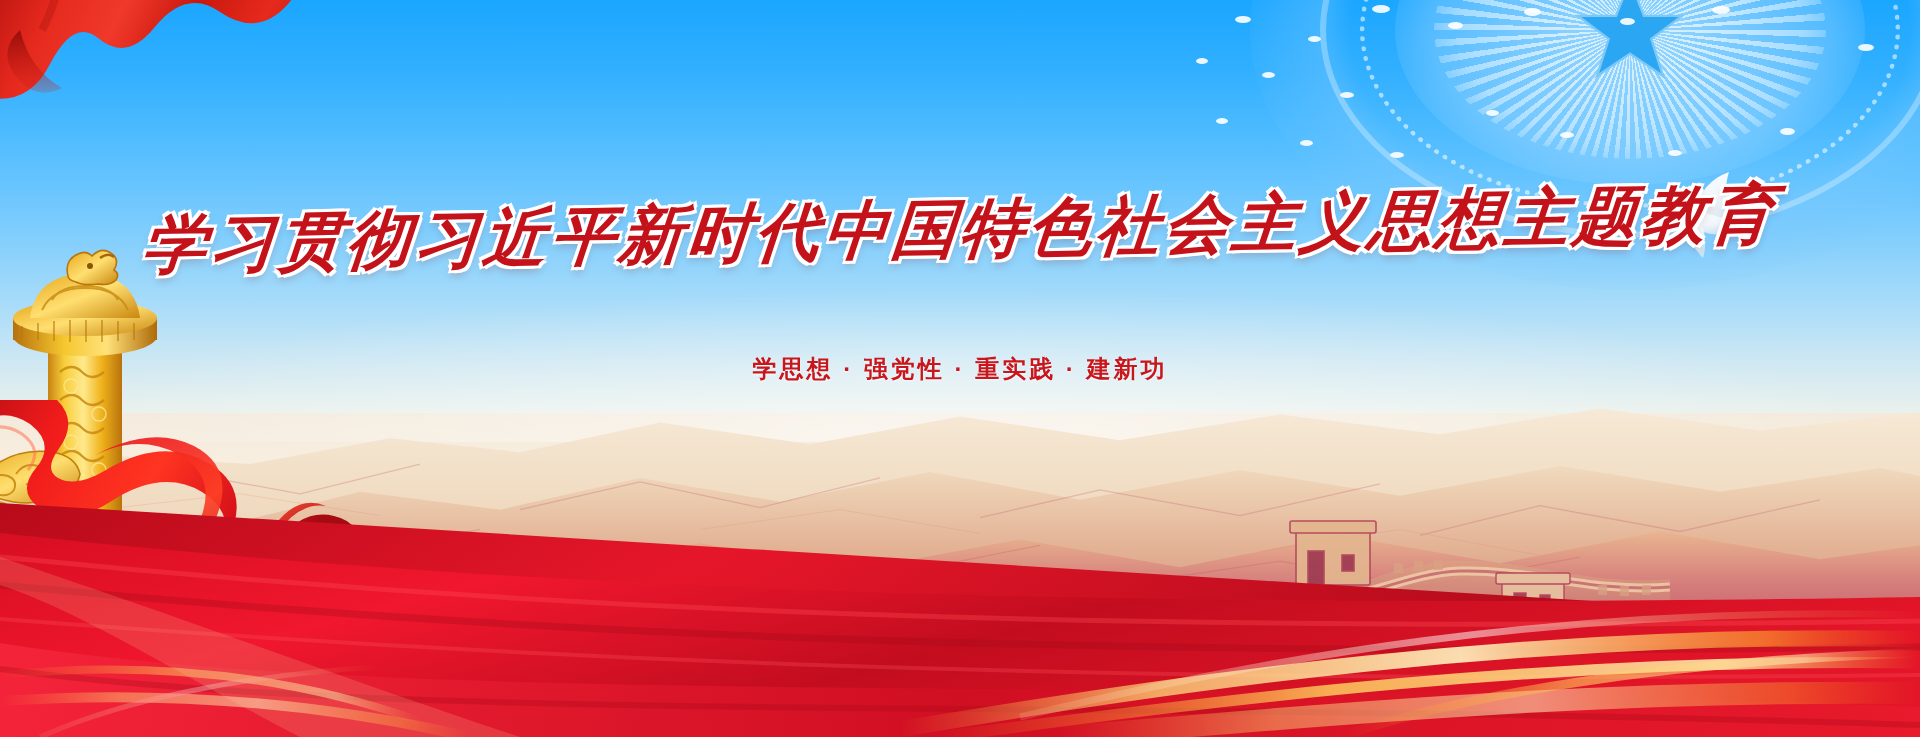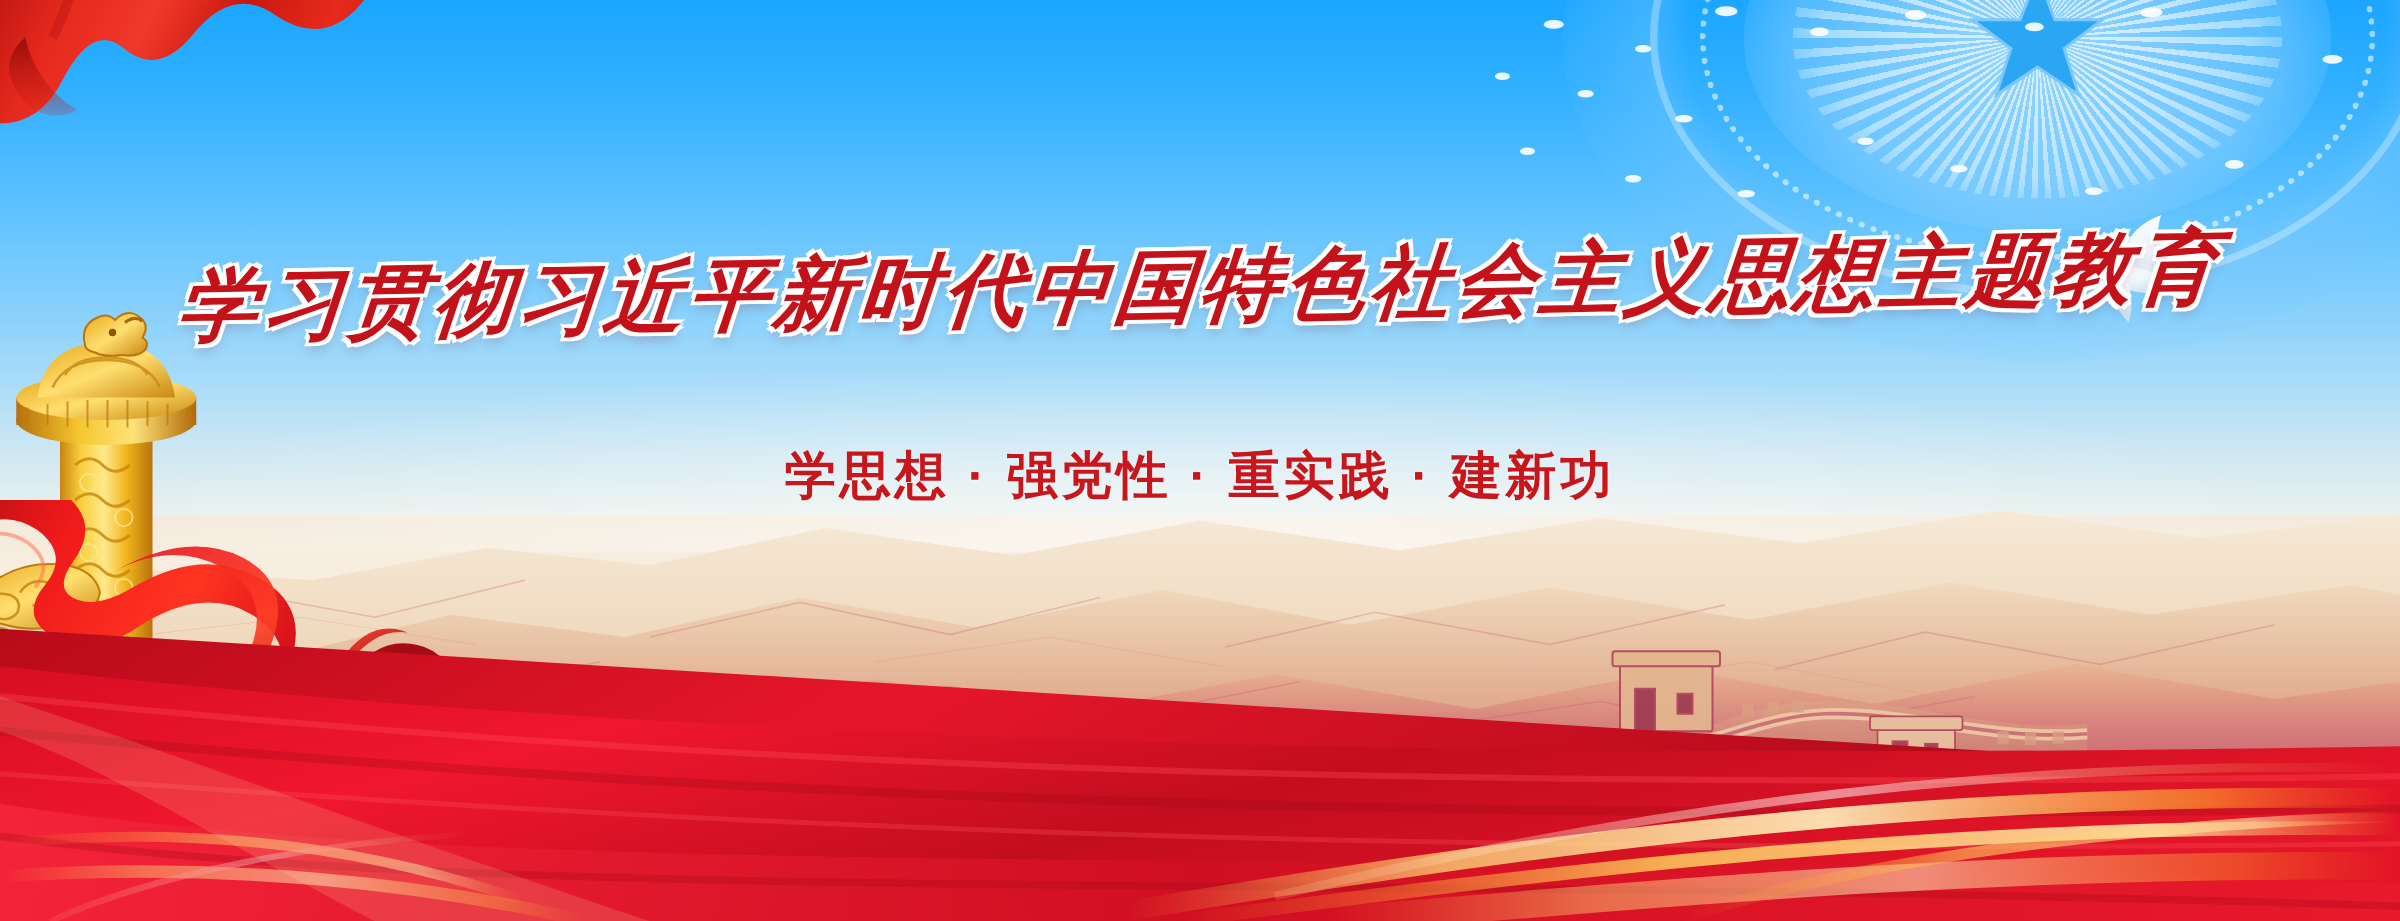--- a/index.html
+++ b/index.html
@@ -129,21 +129,21 @@
       3px 3px 0 #fff, -3px 3px 0 #fff, 3px -3px 0 #fff, -3px -3px 0 #fff,
       0 5px 9px rgba(120,20,20,.28);
   }
   .subline-wrap{
     position:absolute;left:0;top:353px;width:100%;
     text-align:center;z-index:30;
   }
   .subline{
     display:inline-block;
     font-family:"Liberation Sans","DejaVu Sans",sans-serif;
-    font-size:41px;
+    font-size:24px;
     font-weight:700;
     color:#C8161D;
     letter-spacing:3px;
     white-space:nowrap;
     text-shadow:0 1px 2px rgba(255,255,255,.9);
   }
 </style>
 </head>
 <body>
 

